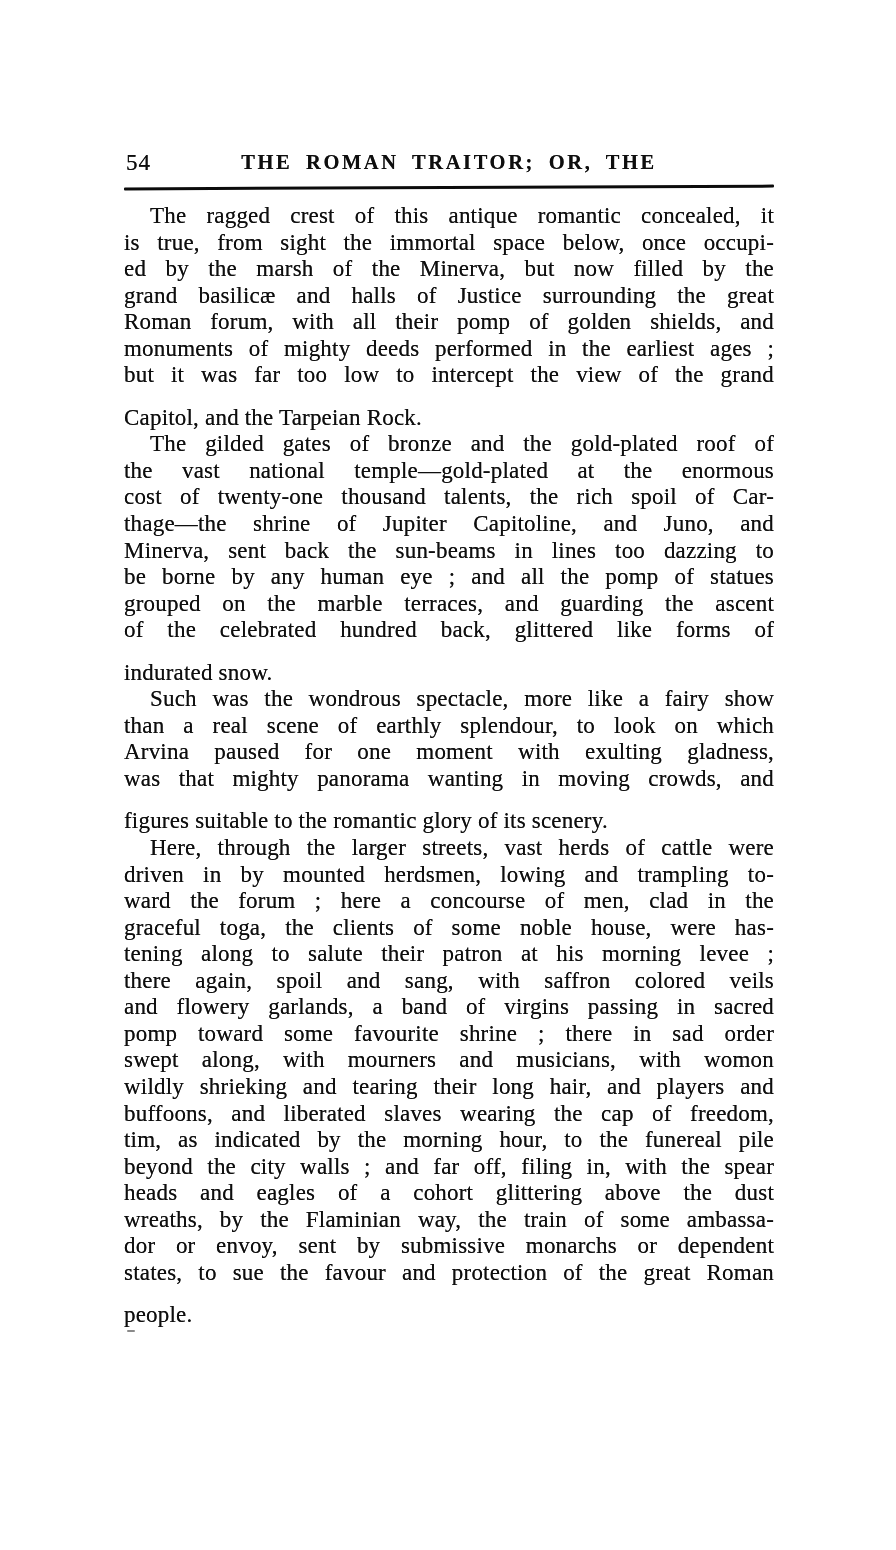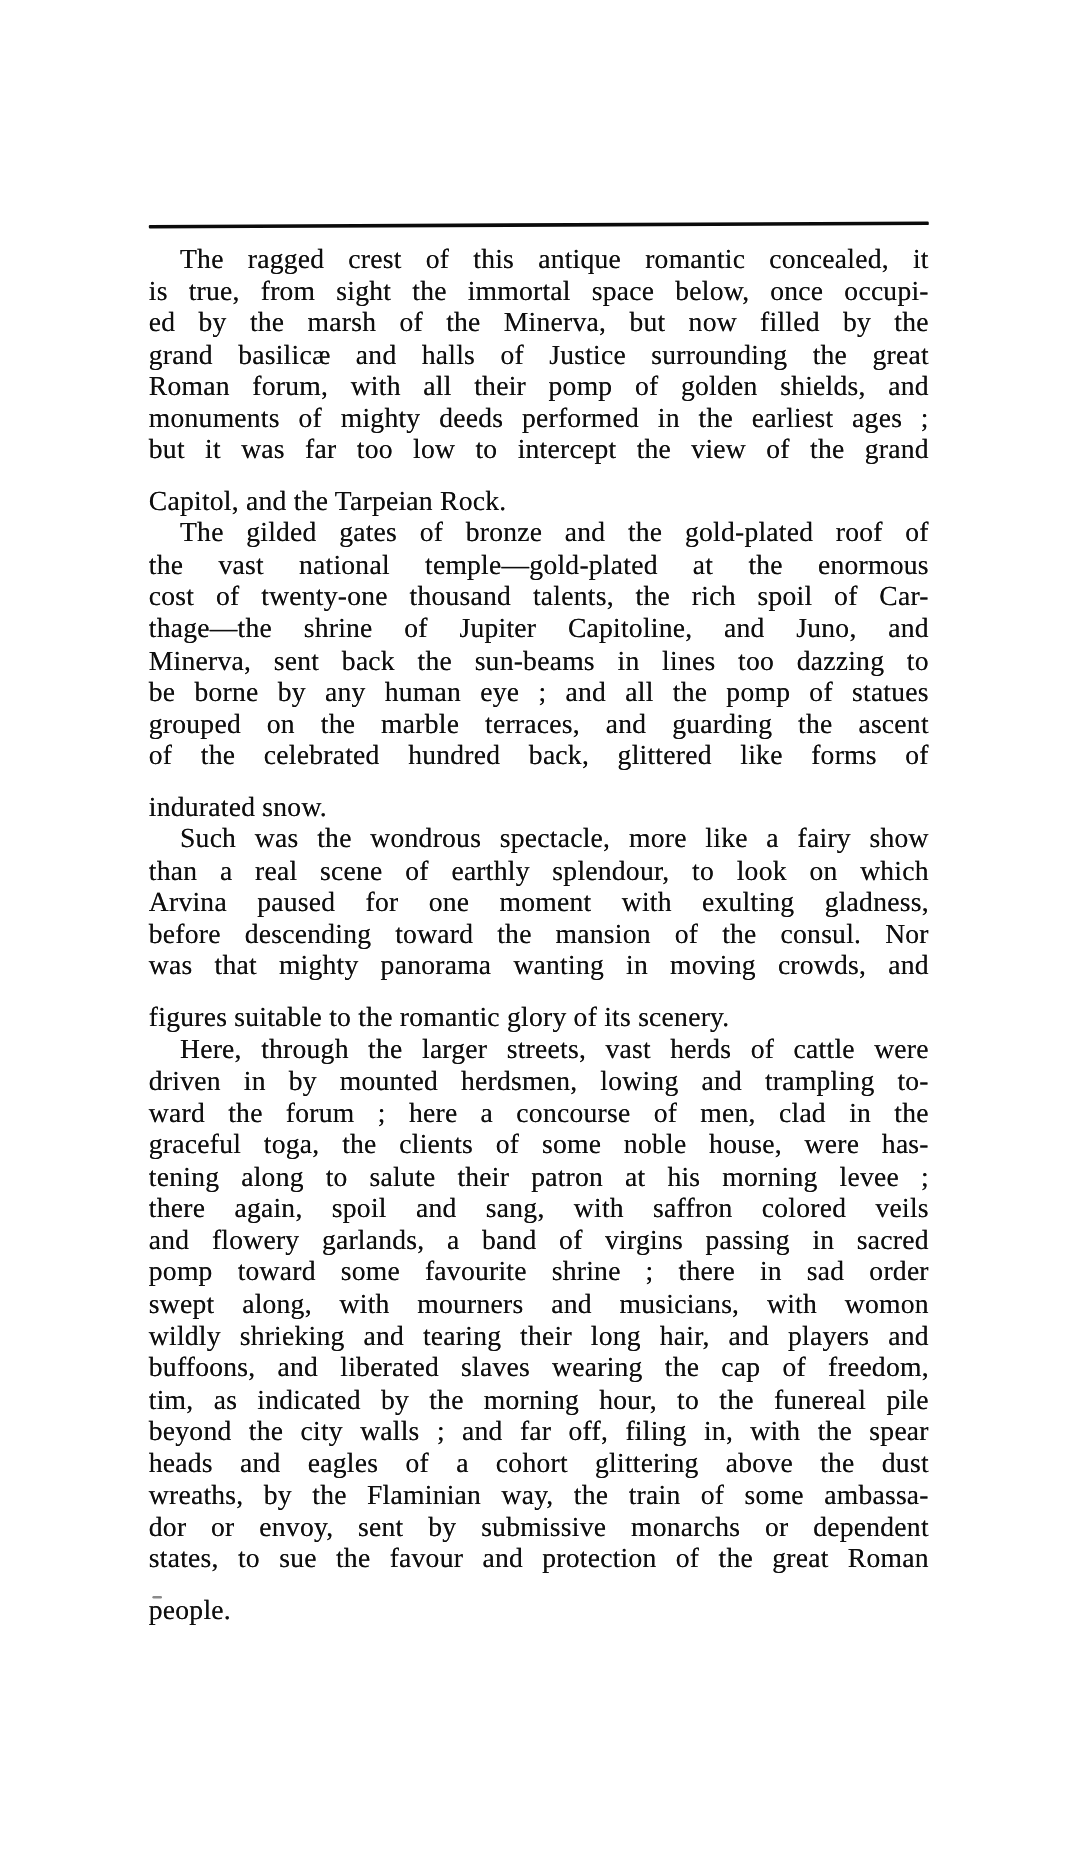--- a/index.html
+++ b/index.html
@@ -74,20 +74,24 @@
     height: 2px;
     background: #8a8a8a;
     border-radius: 1px;
   }
 </style>
 </head>
 <body>
 
 <div class="page">
 
+  <header class="running-head">
+    <span class="page-num">54</span>
+    <span class="title">THE ROMAN TRAITOR; OR, THE</span>
+  </header>
 
   <div class="rule"></div>
 
   <main class="body-text" id="body-text">
       <div class="paragraph">
         <div class="line first">The ragged crest of this antique romantic concealed, it</div>
         <div class="line">is true, from sight the immortal space below, once occupi-</div>
         <div class="line">ed by the marsh of the Minerva, but now filled by the</div>
         <div class="line">grand basilicæ and halls of Justice surrounding the great</div>
         <div class="line">Roman forum, with all their pomp of golden shields, and</div>
@@ -103,21 +107,20 @@
         <div class="line">Minerva, sent back the sun-beams in lines too dazzing to</div>
         <div class="line">be borne by any human eye ; and all the pomp of statues</div>
         <div class="line">grouped on the marble terraces, and guarding the ascent</div>
         <div class="line">of the celebrated hundred back, glittered like forms of</div>
         <div class="line last">indurated snow.</div>
       </div>
       <div class="paragraph">
         <div class="line first">Such was the wondrous spectacle, more like a fairy show</div>
         <div class="line">than a real scene of earthly splendour, to look on which</div>
         <div class="line">Arvina paused for one moment with exulting gladness,</div>
-        <div class="line">before descending toward the mansion of the consul.  Nor</div>
         <div class="line">was that mighty panorama wanting in moving crowds, and</div>
         <div class="line last">figures suitable to the romantic glory of its scenery.</div>
       </div>
       <div class="paragraph">
         <div class="line first">Here, through the larger streets, vast herds of cattle were</div>
         <div class="line">driven in by mounted herdsmen, lowing and trampling to-</div>
         <div class="line">ward the forum ;  here a concourse of men, clad in the</div>
         <div class="line">graceful toga, the clients of some noble house, were has-</div>
         <div class="line">tening along to salute their patron at his morning levee ;</div>
         <div class="line">there again, spoil and sang, with saffron colored veils</div>

